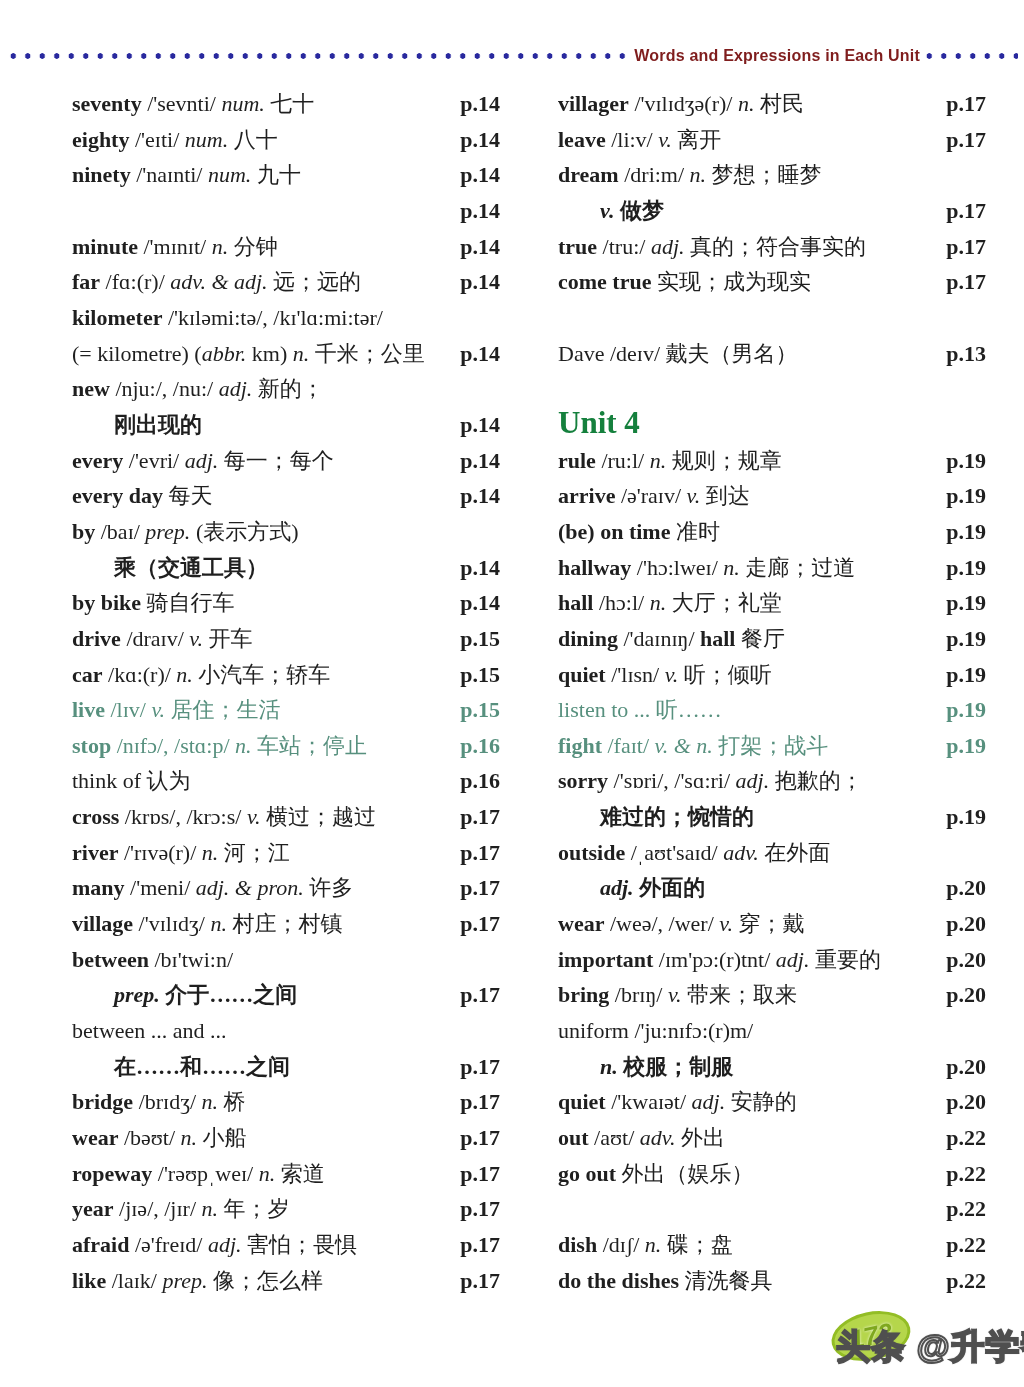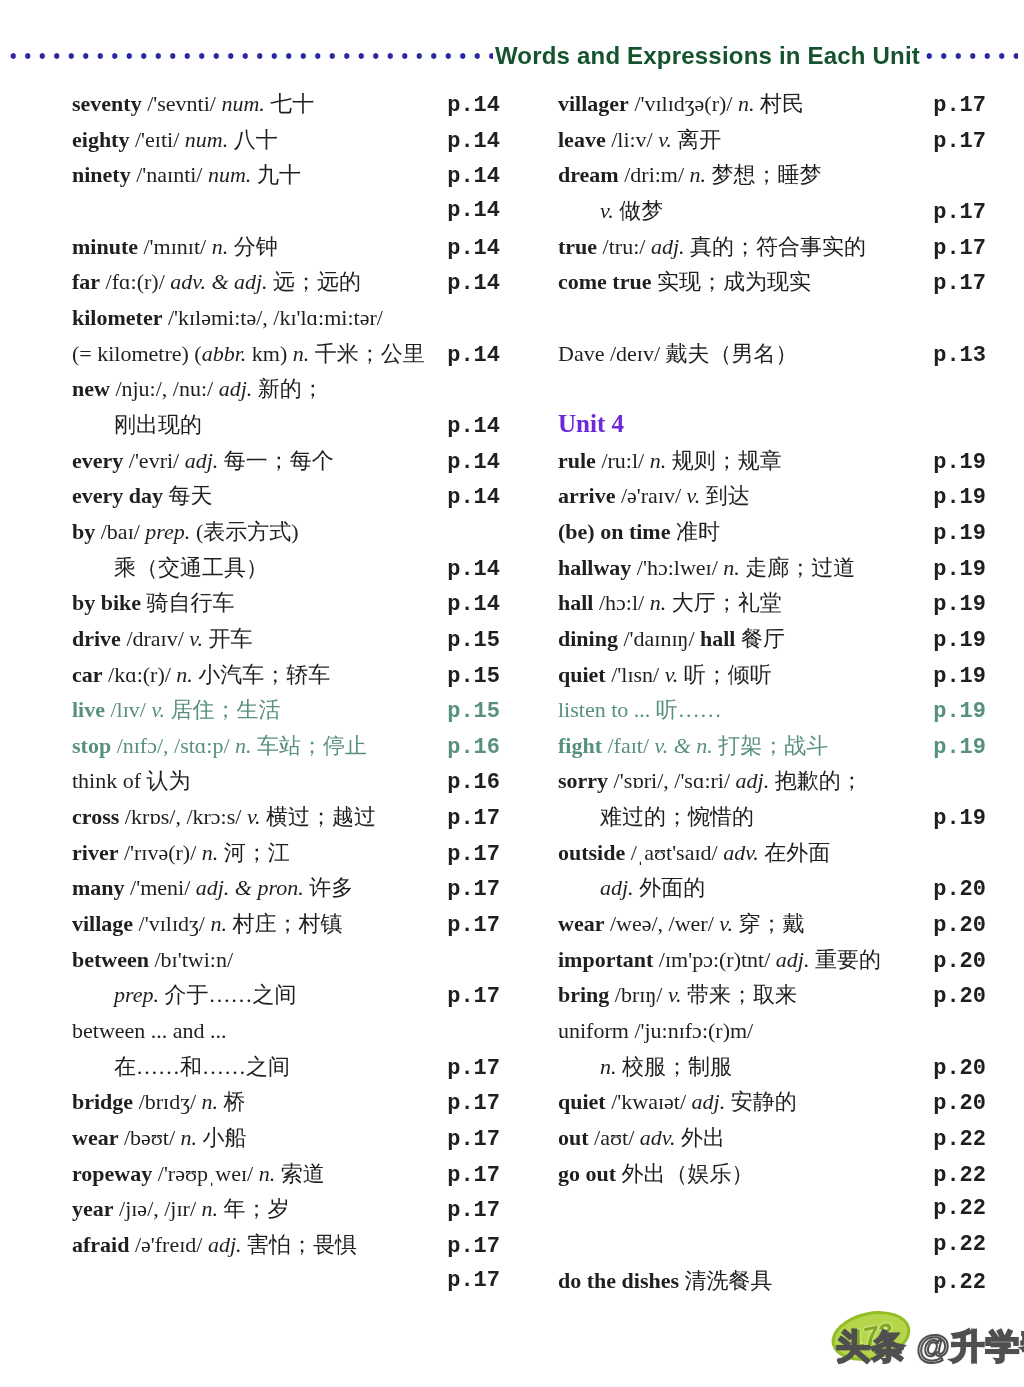--- a/index.html
+++ b/index.html
@@ -9,36 +9,36 @@
     color:#1f1f1f;font-size:22px;overflow:hidden;
   }
   
   .hdr{position:absolute;top:42px;left:0;right:0;height:28px;display:flex;align-items:center;padding:0 6px;}
   .dots{height:10px;background-image:radial-gradient(circle,#28289e 2.5px,rgba(40,40,158,0) 3px);
         background-size:14.5px 10px;background-repeat:repeat-x;background-position:left center;}
   .dots-left{flex:1 1 auto;}
   .dots-right{flex:0 0 96px;}
   .title{
     font-family:"Liberation Sans","DejaVu Sans",sans-serif;font-weight:bold;
-    font-size:24px;color:#14532d;white-space:nowrap;padding:0 2px;letter-spacing:0.2px;
+    font-size:16px;color:#7f1d1d;white-space:nowrap;padding:0 2px;letter-spacing:0.2px;
   }
   
   .col{position:absolute;top:86px;width:428px;}
   .col-left{left:72px;}
   .col-right{left:558px;}
   .row{display:flex;align-items:baseline;height:35.66px;line-height:35.66px;white-space:nowrap;}
   .row .txt{flex:0 1 auto;}
-  .row .pg{margin-left:auto;padding-left:8px;font-weight:bold;font-family:Liberation Mono, monospace;}
-  .row.indent .txt{padding-left:42px;}
+  .row .pg{margin-left:auto;padding-left:8px;font-weight:bold;}
+  .row.indent .txt{padding-left:42px;font-weight:bold;}
   .row.muted{color:#57907e;}
   .row.blank .txt{visibility:hidden;}
   .seg-b{font-weight:bold;}
   .seg-i{font-style:italic;}
   .row.unit{align-items:center;}
-  .seg-u{font-weight:bold;color:#6d28d9;font-size:25px;font-family:"Liberation Serif","DejaVu Serif",serif;margin-top:12px;}
+  .seg-u{font-weight:bold;color:#15803d;font-size:31px;font-family:"Liberation Serif","DejaVu Serif",serif;margin-top:12px;}
   
   .badge{
     position:absolute;left:831px;top:1312px;width:74px;height:42px;border-radius:50%;
     background:#b5d64b;border:3px solid #93bd25;transform:rotate(-12deg);
     display:flex;align-items:center;justify-content:center;
     font-family:"Liberation Sans","DejaVu Sans",sans-serif;font-weight:bold;font-style:italic;
     font-size:26px;color:#7fa81f;text-shadow:0 0 3px rgba(255,255,255,0.85);
   }
   .watermark{
     position:absolute;left:836px;top:1324px;z-index:5;
@@ -177,20 +177,21 @@
     </div>
     <div class="row">
       <span class="txt"><span class="seg-b">year</span><span class="seg-r"> /jɪə/, /jɪr/ </span><span class="seg-i">n.</span><span class="seg-r"> 年；岁</span></span>
       <span class="pg">p.17</span>
     </div>
     <div class="row">
       <span class="txt"><span class="seg-b">afraid</span><span class="seg-r"> /ə'freɪd/ </span><span class="seg-i">adj.</span><span class="seg-r"> 害怕；畏惧</span></span>
       <span class="pg">p.17</span>
     </div>
     <div class="row">
+      <span class="txt"><span class="seg-b">like</span><span class="seg-r"> /laɪk/ </span><span class="seg-i">prep.</span><span class="seg-r"> 像；怎么样</span></span>
       <span class="pg">p.17</span>
     </div>
   </div>
 <div class="col col-right" id="col-right">
     <div class="row">
       <span class="txt"><span class="seg-b">villager</span><span class="seg-r"> /'vɪlɪdʒə(r)/ </span><span class="seg-i">n.</span><span class="seg-r"> 村民</span></span>
       <span class="pg">p.17</span>
     </div>
     <div class="row">
       <span class="txt"><span class="seg-b">leave</span><span class="seg-r"> /li:v/ </span><span class="seg-i">v.</span><span class="seg-r"> 离开</span></span>
@@ -302,20 +303,21 @@
       <span class="pg">p.22</span>
     </div>
     <div class="row">
       <span class="txt"><span class="seg-b">go out</span><span class="seg-r"> 外出（娱乐）</span></span>
       <span class="pg">p.22</span>
     </div>
     <div class="row">
       <span class="pg">p.22</span>
     </div>
     <div class="row">
+      <span class="txt"><span class="seg-b">dish</span><span class="seg-r"> /dɪʃ/ </span><span class="seg-i">n.</span><span class="seg-r"> 碟；盘</span></span>
       <span class="pg">p.22</span>
     </div>
     <div class="row">
       <span class="txt"><span class="seg-b">do the dishes</span><span class="seg-r"> 清洗餐具</span></span>
       <span class="pg">p.22</span>
     </div>
   </div>
 
 <div class="badge">173</div>
 <div class="watermark">头条 @升学帮</div>

